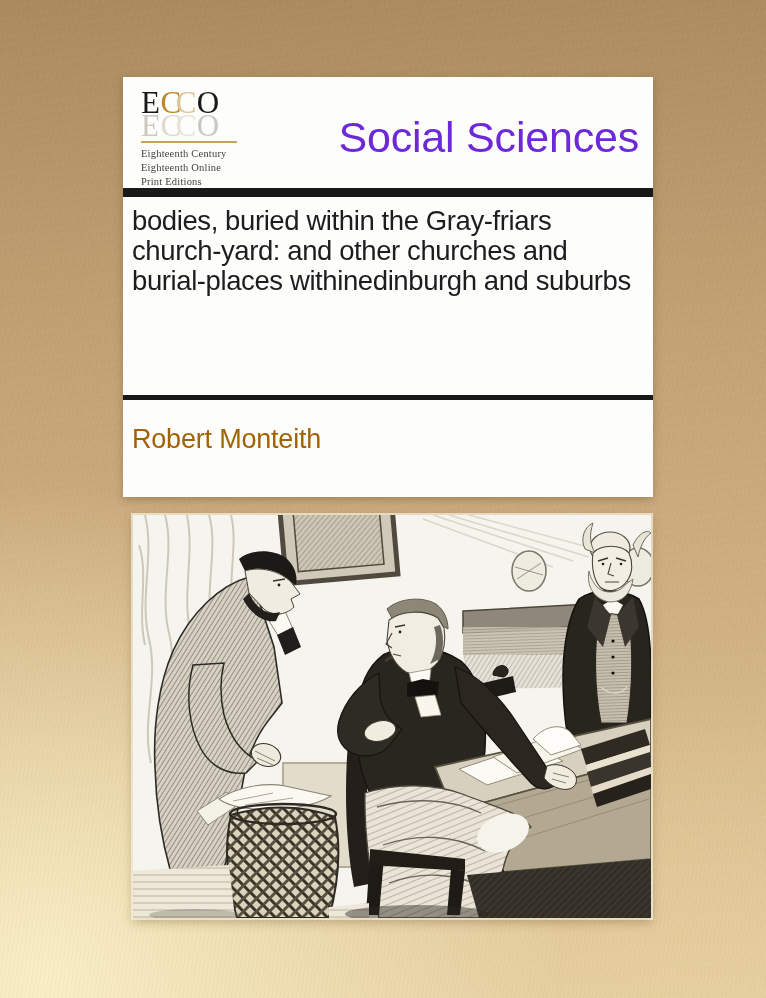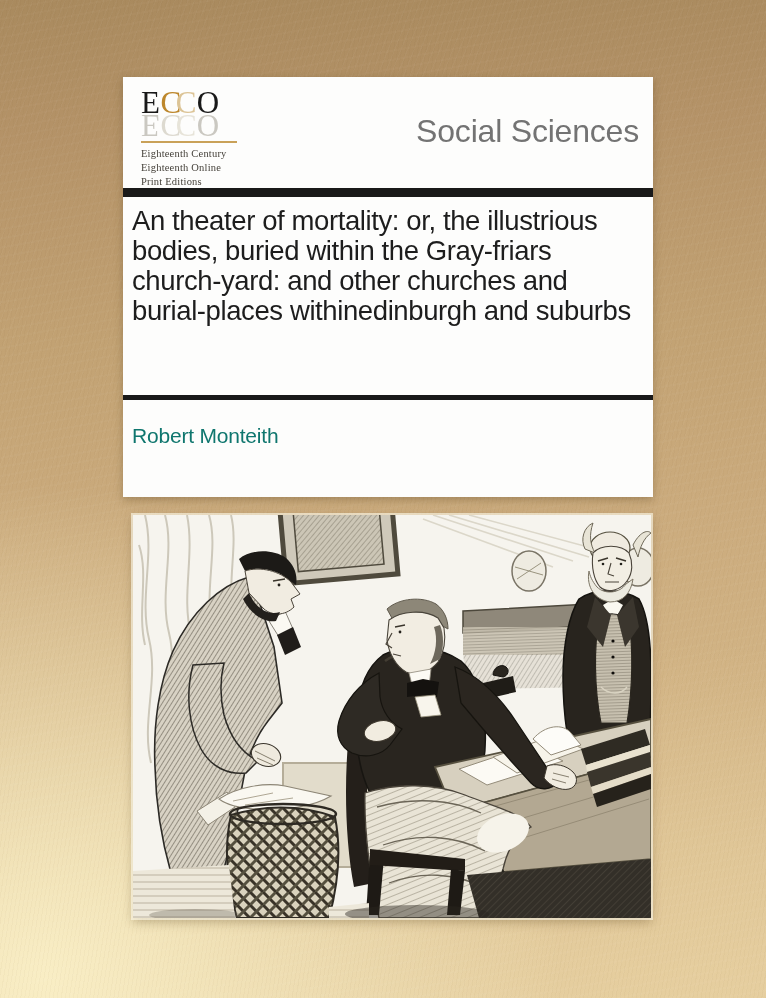--- a/index.html
+++ b/index.html
@@ -32,37 +32,37 @@
   .card-header{height:111px;display:flex;justify-content:space-between;align-items:flex-start;}
   .divider{width:100%;background:#191919;}
   .divider.thick{height:9px;}
   .divider.thin{height:5px;}
   .title-block{height:198px;padding:9px 0 0 9px;box-sizing:border-box;}
   .title-line{
     font-size:27.5px;line-height:30px;color:#1d1d1d;letter-spacing:-.4px;
     white-space:nowrap;
   }
   .author-block{height:97px;padding:24px 0 0 9px;box-sizing:border-box;}
-  .author-name{font-size:21px;color:#0f766e;letter-spacing:-.2px;}
+  .author-name{font-size:27px;color:#a16207;letter-spacing:-.2px;}
   
   .logo{margin:13px 0 0 18px;width:150px;}
   .logo-word{font-family:"Liberation Serif",serif;font-size:31px;line-height:26px;letter-spacing:.5px;white-space:nowrap;}
   .logo-word .l-e,.logo-word .l-o{color:#181818;}
   .logo-word .l-c1{color:#bd872c;}
   .logo-word .l-c2{color:#dcc496;margin-left:-6px;}
   .logo-reflection{transform:scaleY(-1);opacity:.85;margin-top:-2px;height:24px;overflow:hidden;}
   .logo-reflection .l-e,.logo-reflection .l-o{color:#c2bfb7;}
   .logo-reflection .l-c1{color:#d8d4c9;}
   .logo-reflection .l-c2{color:#e4e0d4;margin-left:-6px;}
   .logo-rule{width:96px;height:2px;background:#c9a158;margin:3px 0 4px 0;}
   .logo-tagline{width:96px;text-align:left;font-family:"Liberation Serif",serif;
     font-size:10.5px;line-height:14px;color:#45413a;letter-spacing:.2px;white-space:nowrap;}
   
   .category{
-    font-size:32px;color:#737373;margin:36px 14px 0 0;letter-spacing:-.2px;
+    font-size:43px;color:#6d28d9;margin:36px 14px 0 0;letter-spacing:-.2px;
   }
   
   .illustration{
     position:absolute;left:133px;top:515px;width:518px;height:403px;
     background:#f6f4ee;box-shadow:0 0 0 2px rgba(252,247,230,.65), 0 4px 10px rgba(90,66,30,.35);
   }
   .illustration svg{display:block;width:518px;height:403px;}
 </style>
 </head>
 <body>
@@ -79,21 +79,20 @@
       <div class="logo-tagline">Eighteenth Century</div>
       <div class="logo-tagline">Eighteenth Online</div>
       <div class="logo-tagline">Print Editions</div>
     </div>
     <div class="category">Social Sciences</div>
   </div>
 
   <div class="divider thick"></div>
 
   <div class="title-block">
-    <div class="title-line">An theater of mortality: or, the illustrious</div>
     <div class="title-line">bodies, buried within the Gray-friars</div>
     <div class="title-line">church-yard: and other churches and</div>
     <div class="title-line">burial-places withinedinburgh and suburbs</div>
   </div>
 
   <div class="divider thin"></div>
 
   <div class="author-block">
     <div class="author-name">Robert Monteith</div>
   </div>

